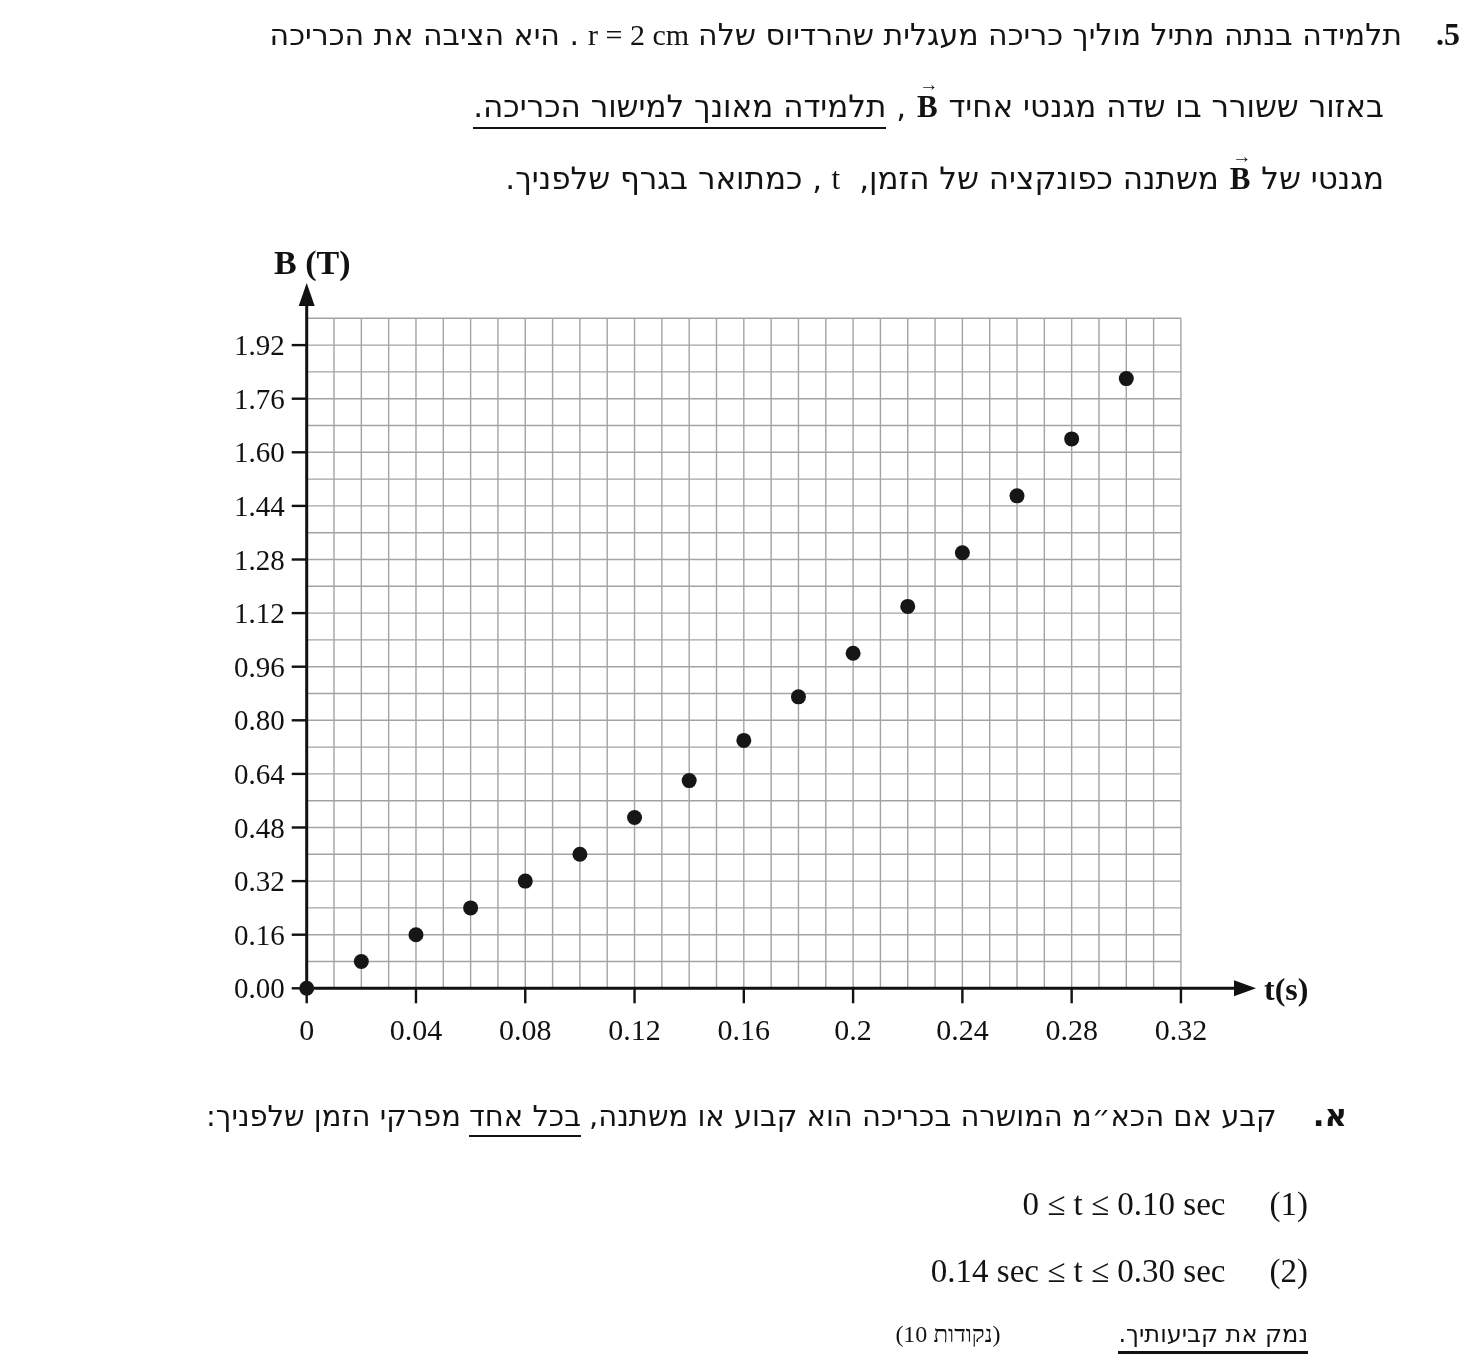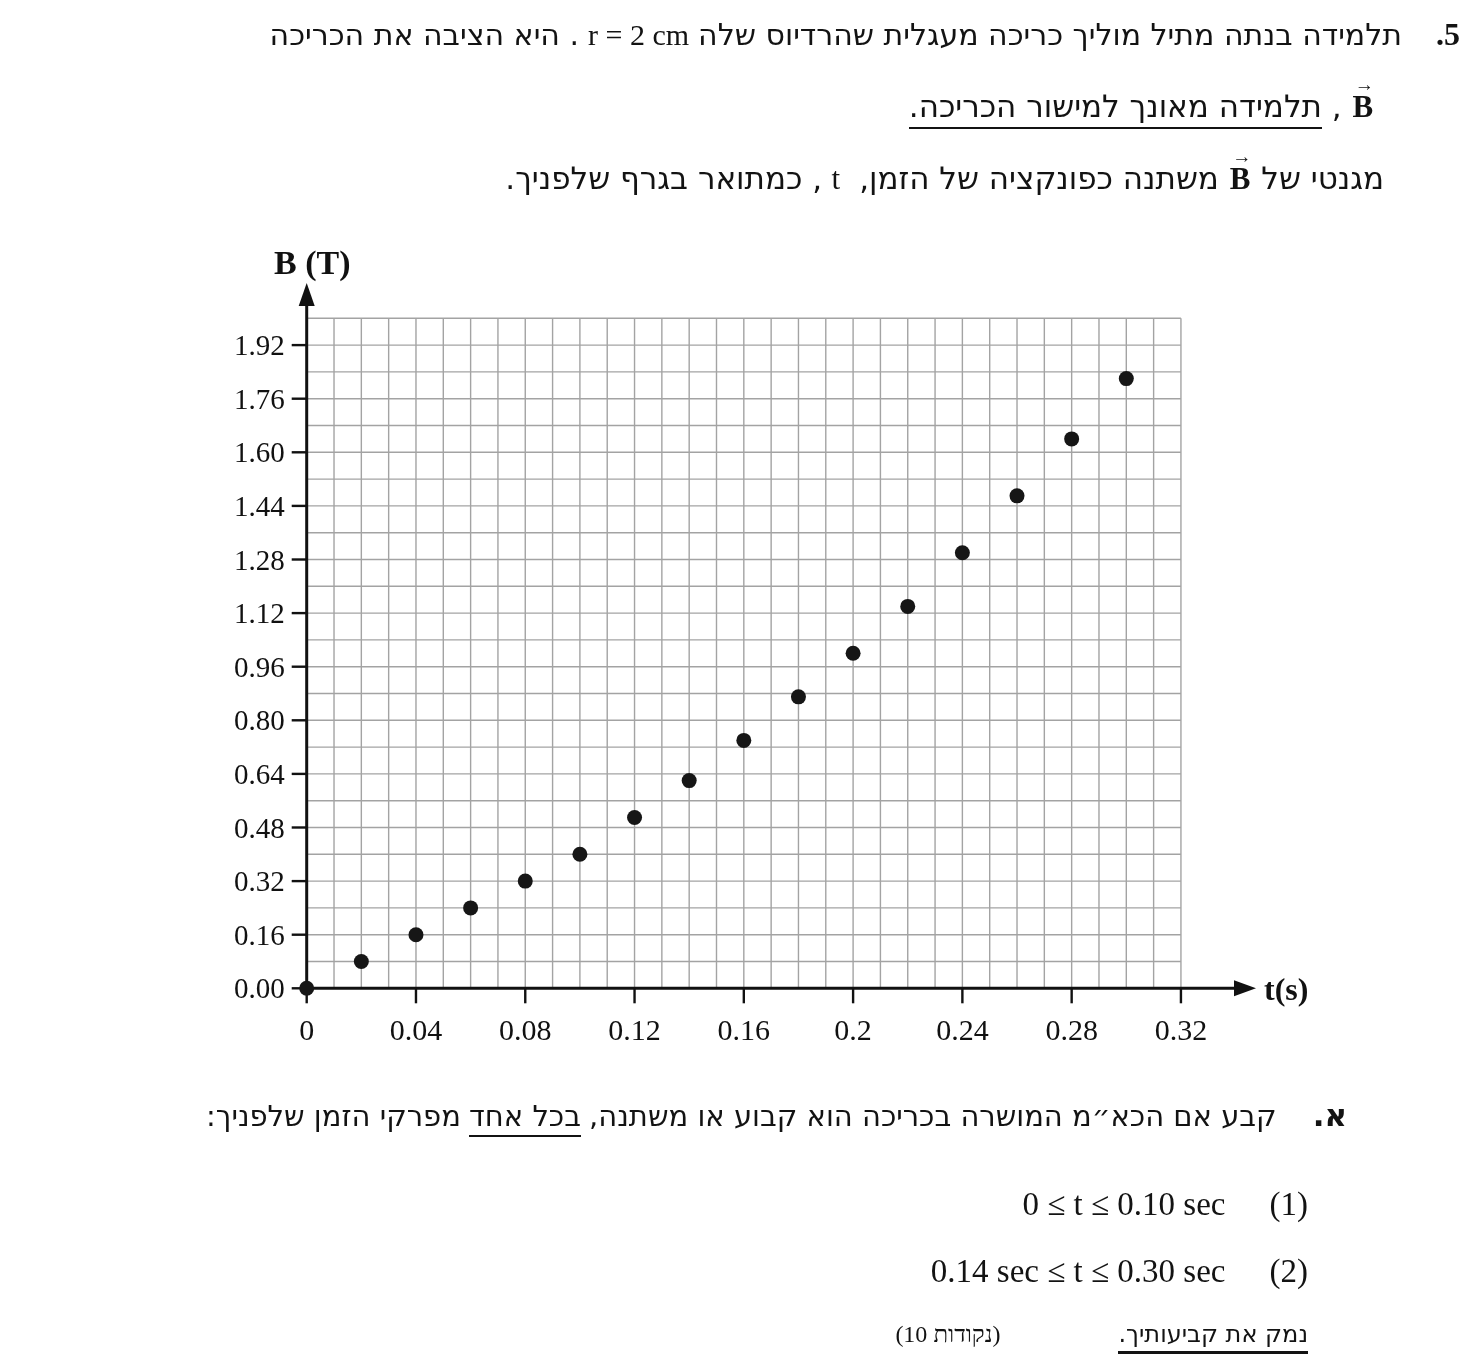--- a/index.html
+++ b/index.html
@@ -39,21 +39,21 @@
   .note-gap{display:inline-block;width:118px;}
 </style>
 </head>
 <body>
 
 <div class="heb q-line1">
   <span class="q-num latin">.5</span><span class="q-gap"></span><span>תלמידה בנתה מתיל מוליך כריכה מעגלית שהרדיוס שלה</span><span class="latin latin-inline">r = 2 cm</span><span>. היא הציבה את הכריכה</span>
 </div>
 
 <div class="heb q-line2">
-  <span class="bvec"><span class="varrow">→</span><span>B</span></span><span>,</span>
+  <span>באזור ששורר בו שדה מגנטי אחיד</span><span class="bvec"><span class="varrow">→</span><span>B</span></span><span>,</span>
   <span class="u-line">תלמידה מאונך למישור הכריכה.</span>
 </div>
 
 <div class="heb q-line3">
   <span>מגנטי של</span><span class="bvec"><span class="varrow">→</span><span>B</span></span><span>משתנה כפונקציה של הזמן,</span>
   <span class="latin latin-inline">t</span><span>, כמתואר בגרף שלפניך.</span>
 </div>
 
 <div id="graph-wrap">
   <svg id="graph-svg" width="1482" height="1075" viewBox="0 0 1482 1075">

